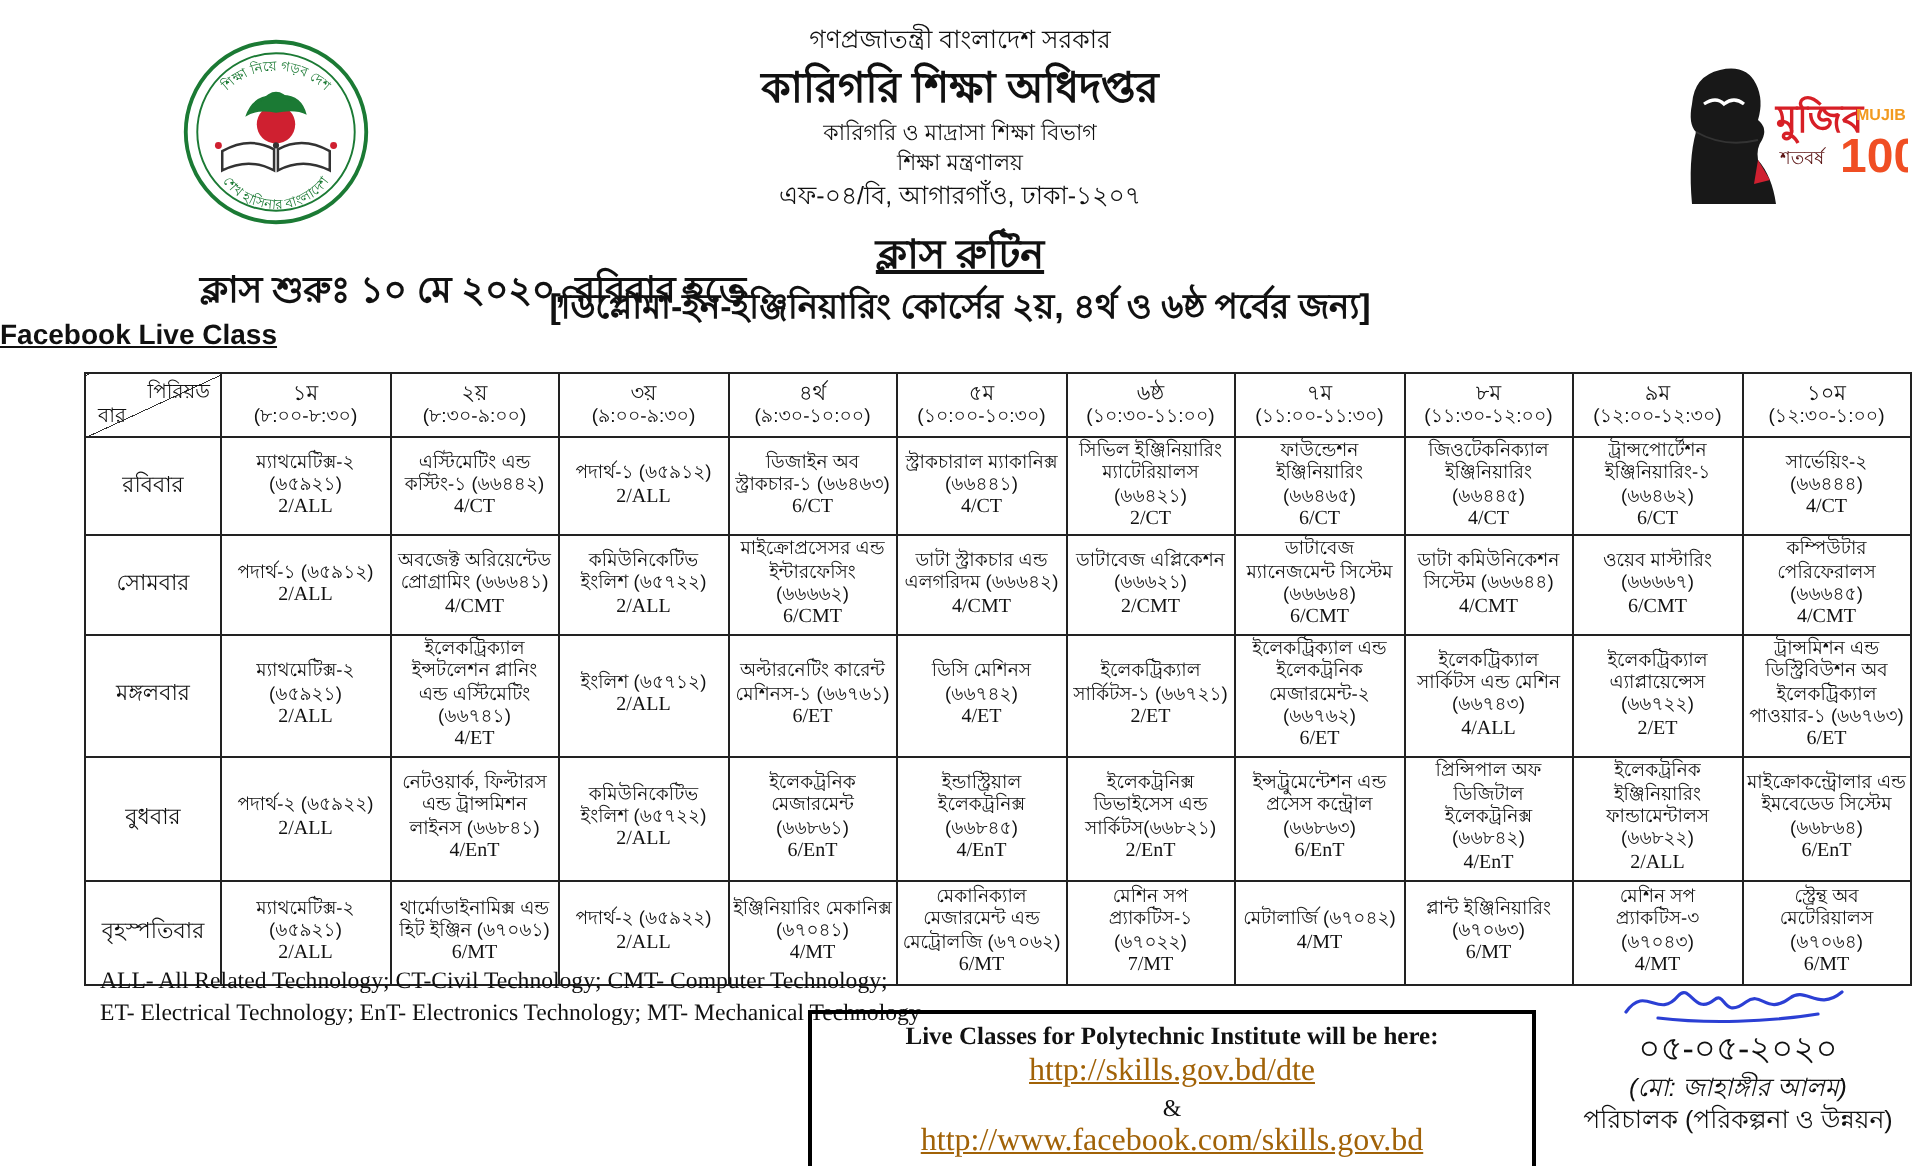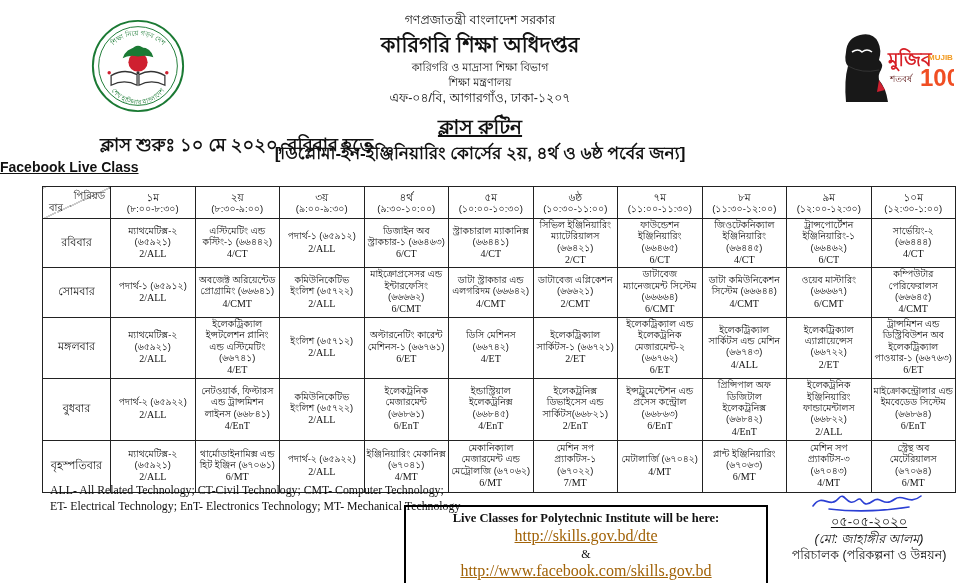--- a/index.html
+++ b/index.html
@@ -46,21 +46,21 @@
   
   .legend{position:absolute;left:50px;top:483px;font-family:"Liberation Serif", serif;
     font-size:11.8px;line-height:1.35;}
   .link-box{position:absolute;left:404px;top:505px;width:348px;border:2px solid #000;
     text-align:center;padding:3px 6px 5px 6px;font-family:"Liberation Serif", serif;}
   .link-box .box-head{font-size:12.5px;font-weight:bold;line-height:1.3;}
   .link-box a{color:#a16207;font-size:16px;text-decoration:underline;line-height:1.3;display:inline-block;}
   .link-box .amp{font-size:12px;line-height:1.2;}
   .sign-block{position:absolute;left:778px;top:488px;width:182px;text-align:center;}
   .sign-svg{display:block;margin:0 auto;}
-  .sign-date{font-size:13px;line-height:1.3;text-decoration:underline;}
+  .sign-date{font-size:17px;line-height:1.3;}
   .sign-name{font-size:12.5px;line-height:1.3;font-style:italic;}
   .sign-title{font-size:12.5px;line-height:1.3;}
 </style>
 </head>
 <body>
 
 <div class="gov-header">
   <div class="gov-line1">গণপ্রজাতন্ত্রী বাংলাদেশ সরকার</div>
   <div class="gov-line2">কারিগরি শিক্ষা অধিদপ্তর</div>
   <div class="gov-line3">কারিগরি ও মাদ্রাসা শিক্ষা বিভাগ</div>

